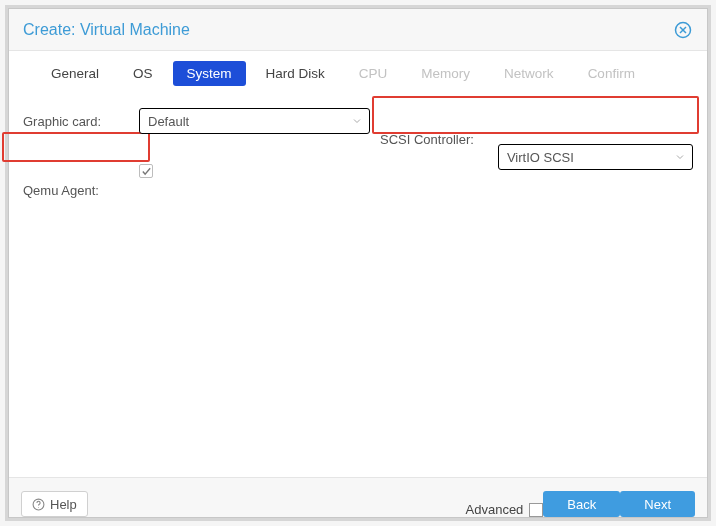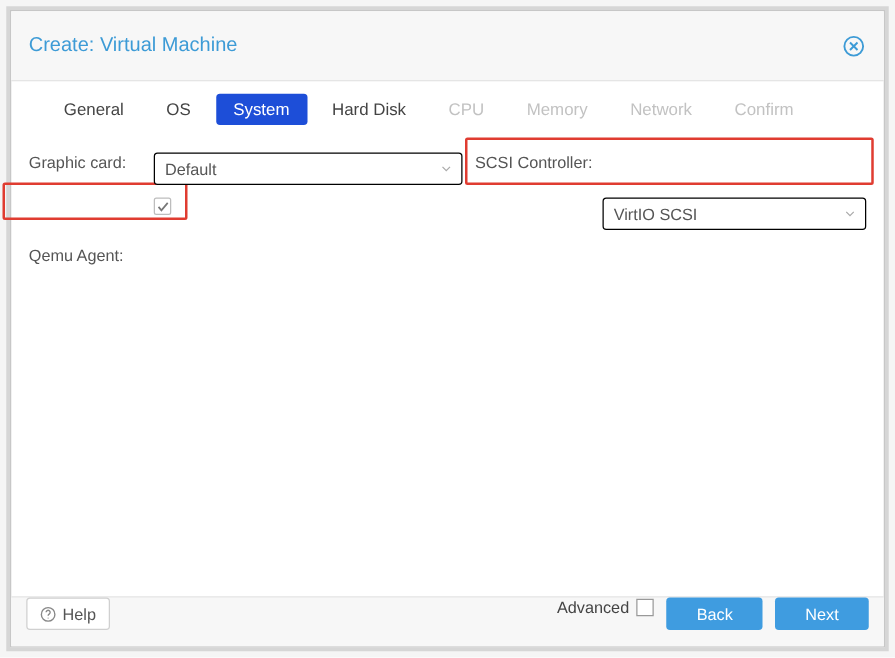--- a/index.html
+++ b/index.html
@@ -13,21 +13,21 @@
     width: 700px;
     height: 510px;
     background: #fff;
     border: 1px solid #c7c7c7;
     box-shadow: 0 0 0 3px #d6d6d6;
     display: flex;
     flex-direction: column;
     position: relative;
   }
   .titlebar {
-    height: 56px;
+    height: 42px;
     border-bottom: 1px solid #e5e5e5;
     background: #f7f7f7;
     display: flex;
     align-items: center;
     padding: 15px 14px;
     justify-content: space-between;
   }
   .title {
     color: #3d9bd6;
     font-size: 16px;
@@ -65,22 +65,22 @@
     flex: 1;
     padding: 6px 14px;
     position: relative;
   }
   .form-row {
     display: flex;
     gap: 10px;
   }
   .field-group {
     display: flex;
-    align-items: flex-start;
-    gap: 8px;
+    align-items: center;
+    gap: 24px;
     position: relative;
   }
   .label {
     color: #555;
     font-size: 13px;
     white-space: nowrap;
   }
   .select {
     height: 26px;
     border: 1px solid #000000;
@@ -136,23 +136,23 @@
     display: flex; align-items: center; justify-content: center;
     cursor: pointer;
     background: #fff;
   }
   .checkbox svg { width: 11px; height: 11px; color: #777; }
   .footer {
     height: 40px;
     border-top: 1px solid #e5e5e5;
     background: #f7f7f7;
     display: flex;
-    align-items: flex-start;
+    align-items: flex-end;
     padding: 0 12px;
-    gap: 10px;
+    gap: 0;
   }
   .help-btn {
     height: 26px;
     border: 1px solid #d0d0d0;
     background: #fff;
     border-radius: 3px;
     padding: 0 10px;
     display: flex;
     align-items: center;
     gap: 5px;

